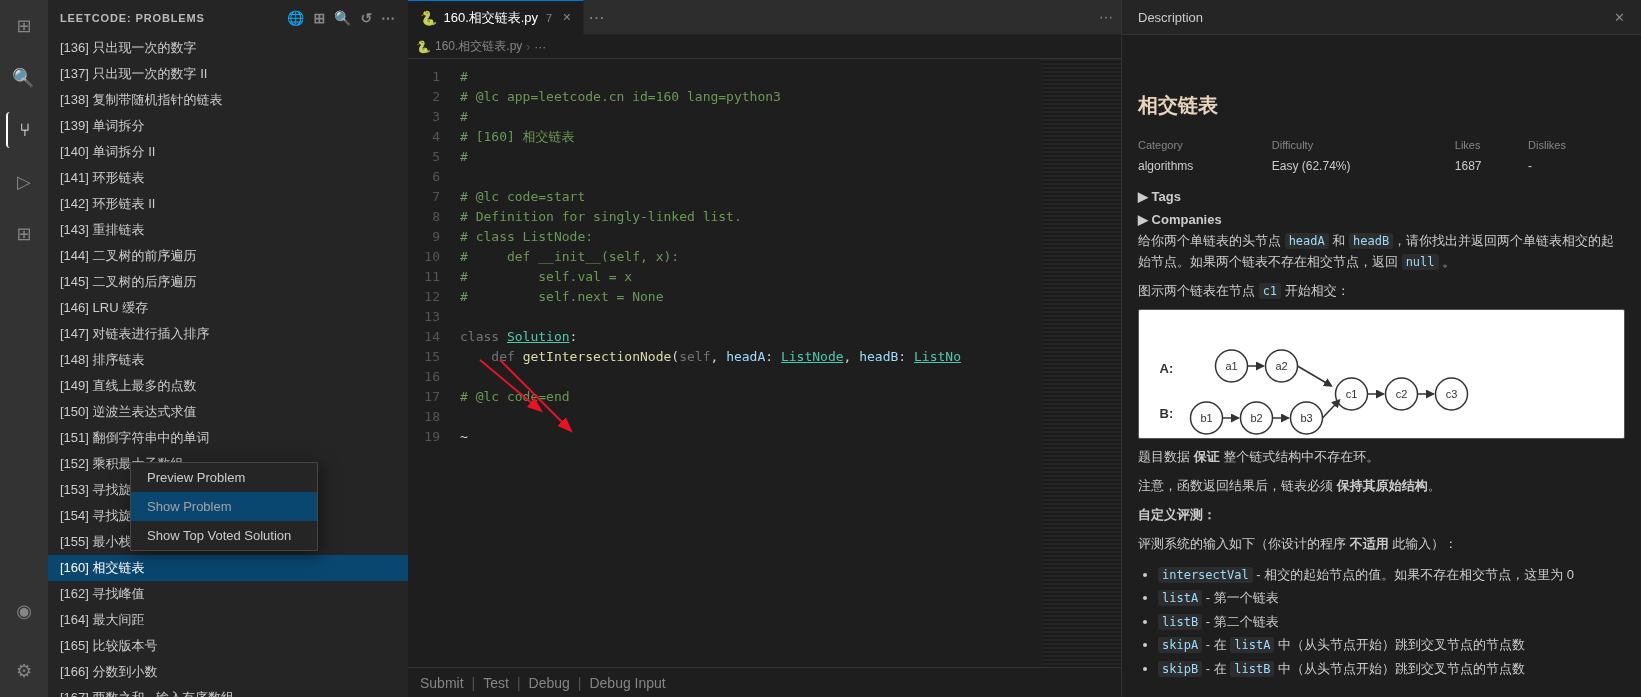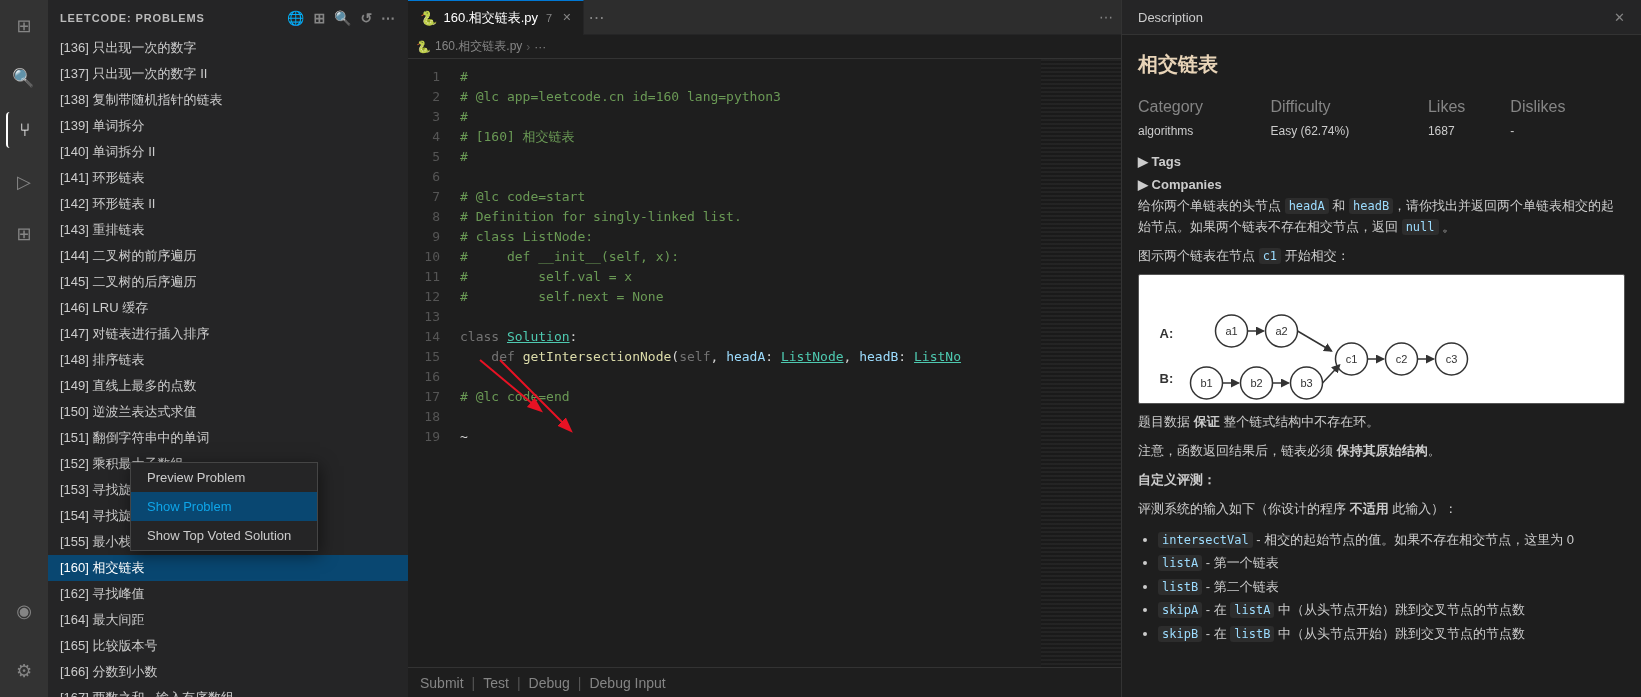--- a/index.html
+++ b/index.html
@@ -88,21 +88,21 @@
       border: 1px solid #454545;
       z-index: 1000;
       box-shadow: 2px 4px 16px rgba(0,0,0,0.5);
     }
     .context-menu-item {
       padding: 7px 16px;
       cursor: pointer;
       font-size: 13px;
       color: #ccc;
     }
-    .context-menu-item.active-menu { background: #094771; color: #0ea5e9; }
+    .context-menu-item.active-menu { background: #094771; color: #a3a3a3; }
 
     
     .editor-area {
       flex: 1;
       display: flex;
       flex-direction: column;
       background: #1e1e1e;
       overflow: hidden;
     }
     .editor-tabs {
@@ -203,36 +203,37 @@
 
     
     .description-panel {
       width: 520px;
       background: #1e1e1e;
       display: flex;
       flex-direction: column;
       border-left: 1px solid #333;
       flex-shrink: 0;
       overflow: hidden;
+      gap: 41px;
     }
     .desc-header {
       display: flex; align-items: center; justify-content: space-between;
       padding: 6px 16px; background: #252526;
       border-bottom: 1px solid #333; height: 35px; flex-shrink: 0;
     }
     .desc-header-title { font-size: 13px; color: #ccc; }
     .desc-header-close { color: #858585; cursor: pointer; }
     .desc-content {
       flex: 1; overflow-y: auto; padding: 16px;
     }
     .desc-content::-webkit-scrollbar { width: 6px; }
     .desc-content::-webkit-scrollbar-thumb { background: #555; }
     .problem-title { font-size: 20px; color: #e8d4b8; font-weight: 600; margin-bottom: 16px; }
     .meta-table { width: 100%; border-collapse: collapse; margin-bottom: 12px; }
-    .meta-table th { color: #858585; font-weight: normal; font-size: 16px; padding: 4px 8px 4px 0; text-align: left; }
+    .meta-table th { color: #858585; font-weight: normal; font-size: 11px; padding: 4px 8px 4px 0; text-align: left; }
     .meta-table td { font-size: 12px; padding: 4px 8px 4px 0; color: #ccc; }
     .difficulty-easy { color: #5cb85c; }
     .section-title {
       display: flex; align-items: center; gap: 4px;
       color: #ccc; font-size: 13px; font-weight: 600; margin: 8px 0 4px;
       cursor: pointer;
     }
     .desc-text { font-size: 13px; color: #ccc; line-height: 1.6; margin-bottom: 8px; }
     .desc-text .bold { font-weight: 700; }
     .desc-text code { 

